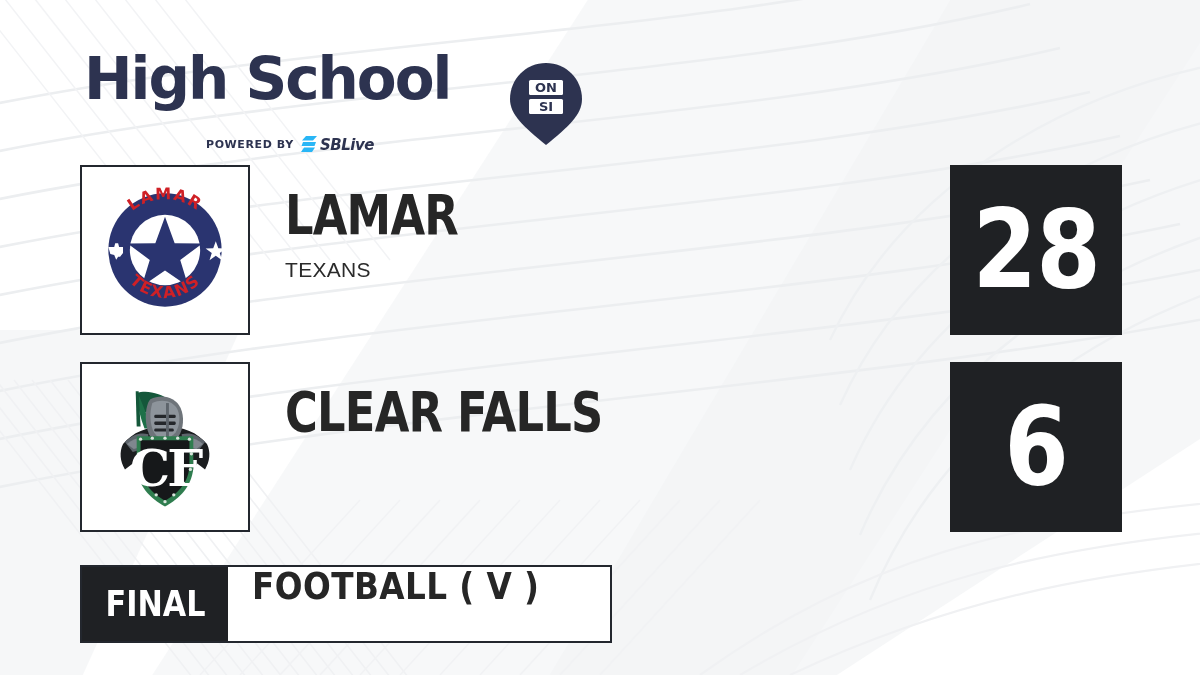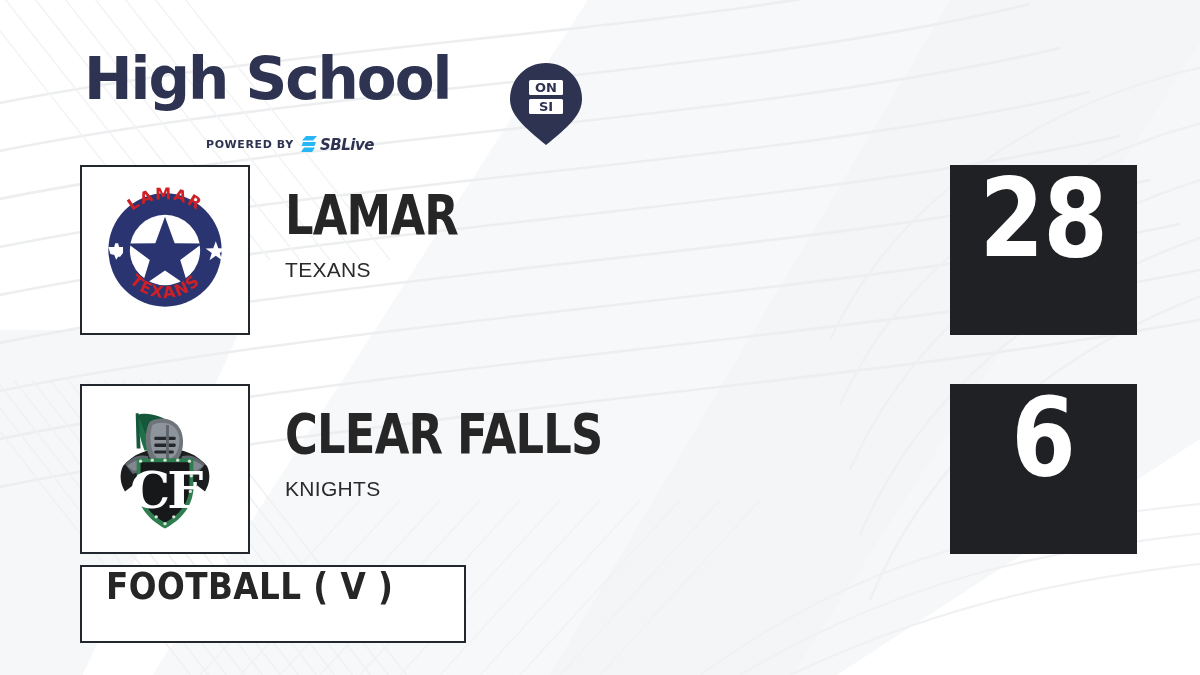--- a/index.html
+++ b/index.html
@@ -37,21 +37,21 @@
   .powered-lbl {
     font-family:"DejaVu Sans", sans-serif;
     font-size:11px; font-weight:bold; letter-spacing:0.6px;
     color:#2d3350;
   }
   .sblive-mark { display:block; }
 
   
   .team-row { position:absolute; left:80px; height:170px; width:1040px; }
   .team-row.row-1 { top:165px; }
-  .team-row.row-2 { top:384px; }
+  .team-row.row-2 { top:362px; }
 
   .logo-box {
     position:absolute; left:0; top:0;
     width:170px; height:170px;
     background:#ffffff;
     border:2px solid #23272e;
   }
   .logo-box svg { display:block; width:100%; height:100%; }
 
   .team-text { position:absolute; left:205px; top:22px; width:650px; }
@@ -71,23 +71,23 @@
     font-size:21px;
     line-height:26px;
     color:#2b2b2b;
     letter-spacing:0.3px;
     margin-top:14px;
     white-space:nowrap;
   }
 
   .score-box {
     position:absolute; left:870px; top:0;
-    width:187px; height:170px;
+    width:172px; height:170px;
     background:#1f2124;
-    display:flex; justify-content:center;
+    display:flex; align-items:center; justify-content:center;
   }
   .score-val {
     font-family:"DejaVu Sans", sans-serif;
     font-weight:bold;
     font-size:108px;
     line-height:108px;
     color:#ffffff;
     letter-spacing:-1px;
     transform:scaleX(0.86);
     transform-origin:center center;
@@ -341,27 +341,29 @@
             <circle cx="94" cy="134" r="1.7"></circle>
           <circle cx="85" cy="141" r="1.7"></circle>
         </g>
 
         <text x="85" y="125" text-anchor="middle" font-family="DejaVu Serif, serif" font-weight="bold" font-size="52" fill="#ffffff" letter-spacing="-3">CF</text>
       </svg>
     </div>
 
     <div class="team-text">
       <div class="team-name">CLEAR FALLS</div>
-      <div class="team-mascot">KNIGHTS</div>
     </div>
 
     <div class="score-box">
       <span class="score-val">6</span>
     </div>
   </div>
 
   <div class="status-bar">
+    <div class="status-final">
+      <span>FINAL</span>
+    </div>
     <div class="status-sport">
       <span>FOOTBALL ( V )</span>
     </div>
   </div>
 
 </div>
 
 </body></html>

